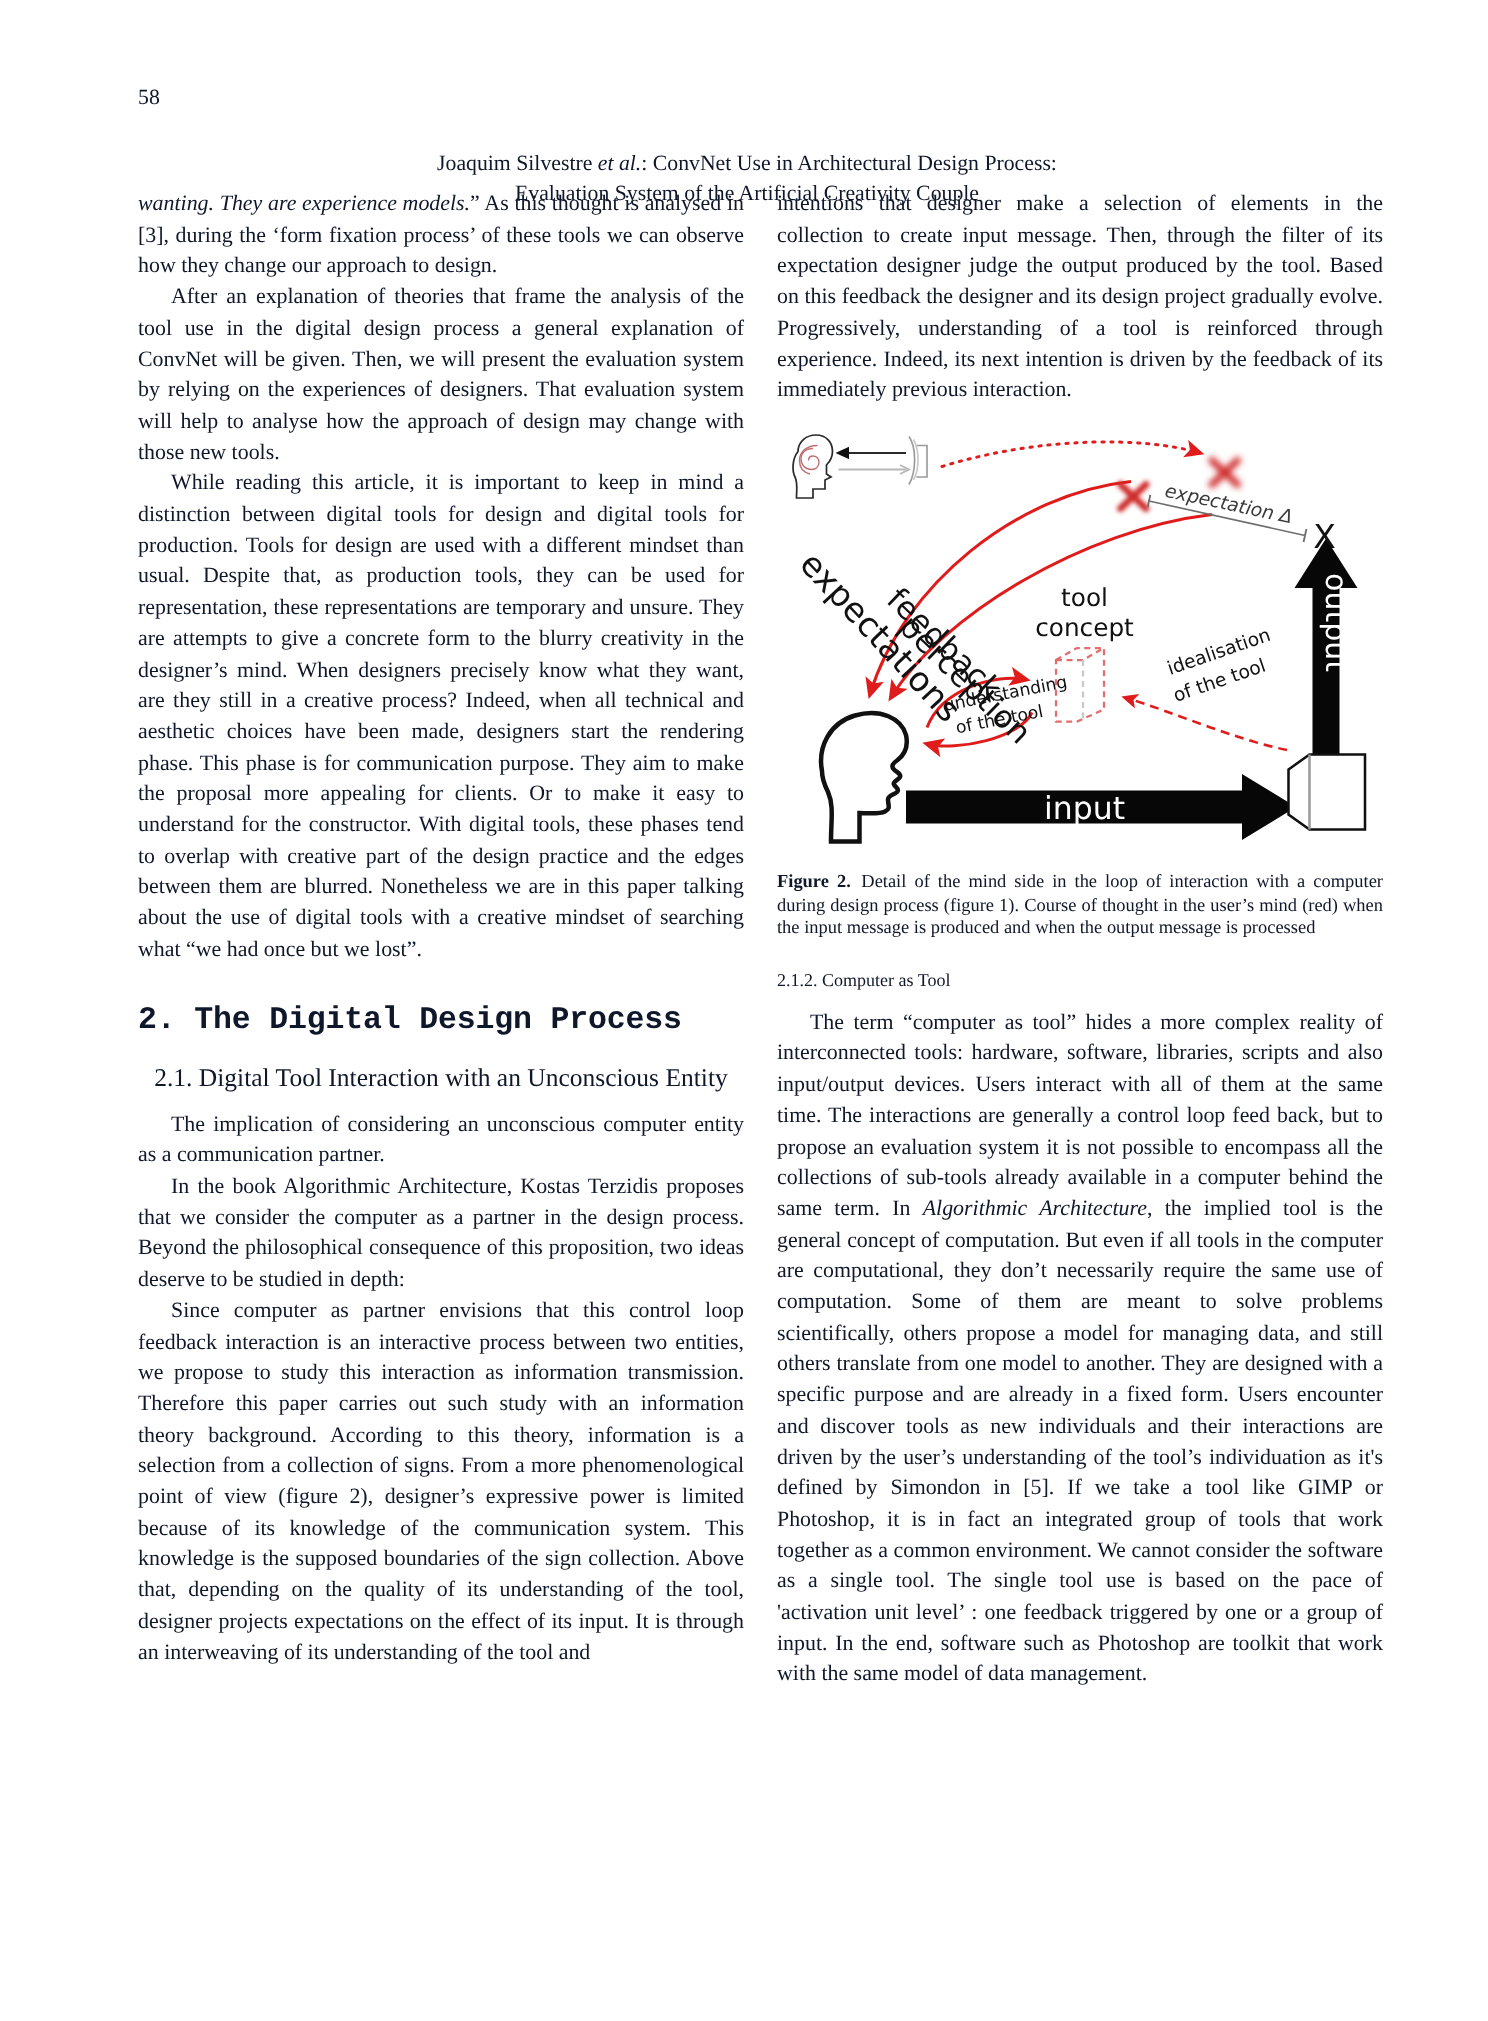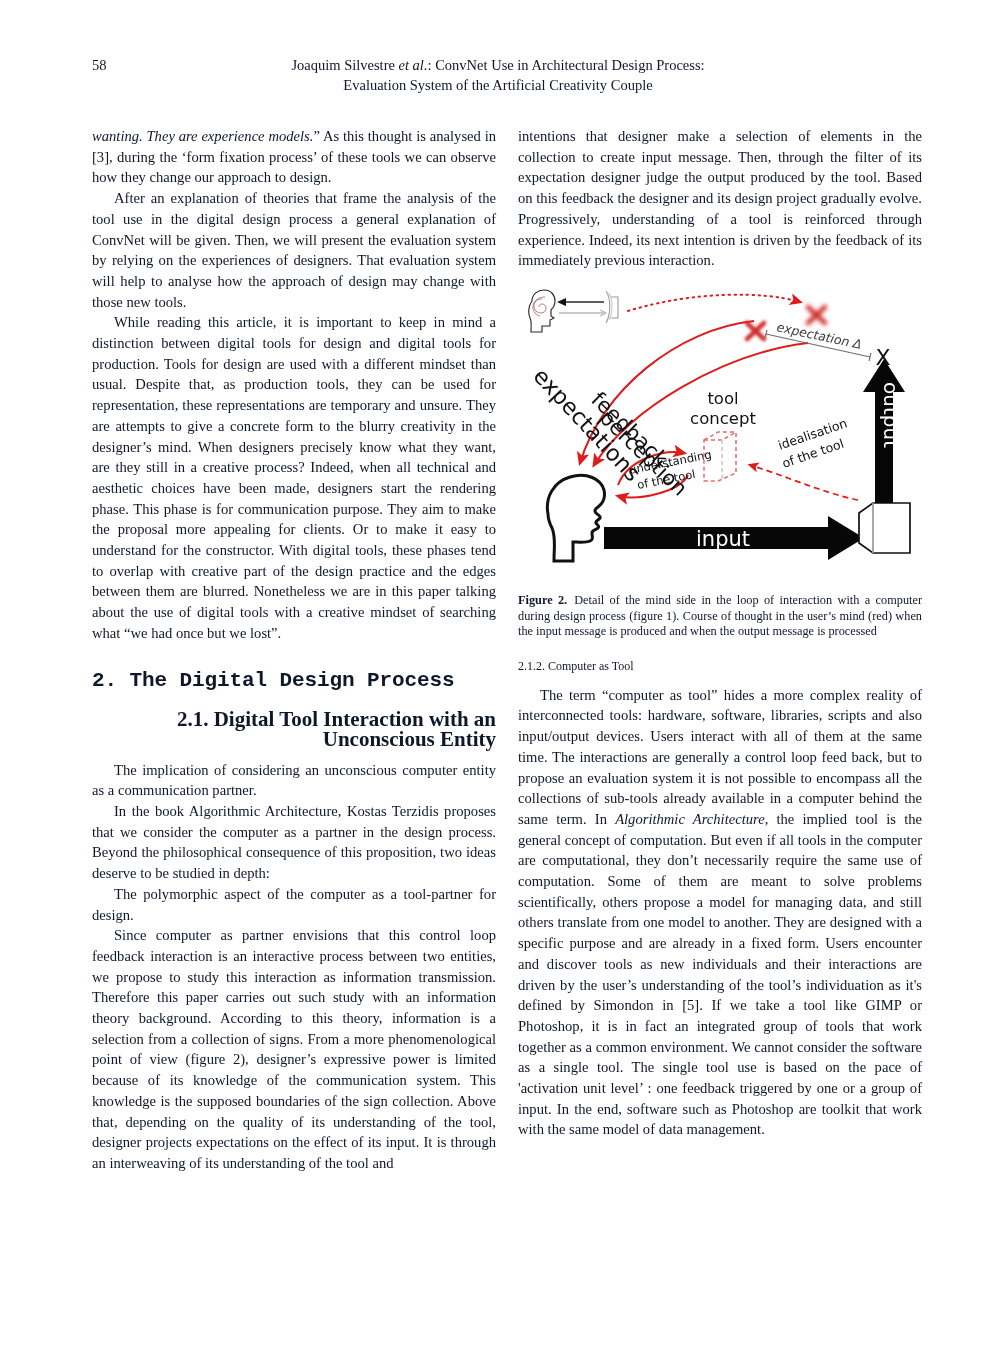--- a/index.html
+++ b/index.html
@@ -36,21 +36,21 @@
   }
   .head-lines {
     position: absolute;
     left: 0;
     right: 0;
     top: 0;
     text-align: center;
     font-size: 14.5px;
     line-height: 20px;
   }
-  .head-lines .line1 { display: block; }
+  .head-lines .line1 { display: block; margin-top: 44px; }
   .head-lines .line2 { display: block; }
   .head-lines i { font-style: italic; }
 
   
   .col {
     position: absolute;
     top: 126px;
     width: 404px;
     font-size: 14.6px;
     line-height: 20.7px;
@@ -74,45 +74,45 @@
     margin: 24px 0 13px 0;
     font-size: 21px;
     line-height: 25px;
     font-weight: bold;
     text-align: left;
     letter-spacing: -0.1px;
     font-family: Liberation Mono, monospace;
   }
   h3.subsec {
     margin: 16px 0 11px 0;
-    font-size: 21px;
-    line-height: 20px;
-    font-weight: bold;
-    text-align: right;
+    font-size: 17px;
+    line-height: 20px;
+    font-weight: normal;
+    text-align: center;
   }
   h4.subsubsec {
     margin: 16px 0 9px 0;
     font-size: 12px;
     line-height: 20px;
     font-weight: normal;
     text-align: left;
   }
 
   
   .figure-block {
     margin: 14px 0 0 0;
   }
   .figure-art {
     width: 404px;
     height: 282px;
     position: relative;
   }
   .figure-art svg { display: block; }
   .fig-caption {
-    margin-top: 26px;
+    margin-top: 13px;
     font-size: 12.3px;
     line-height: 15.6px;
     text-align: justify;
   }
   .fig-caption .fig-label {
     font-weight: bold;
     margin-right: 7px;
   }
 </style>
 </head>
@@ -139,21 +139,20 @@
     <p class="body">While reading this article, it is important to keep in mind a distinction between digital tools for design and digital tools for production. Tools for design are used with a different mindset than usual. Despite that, as production tools, they can be used for representation, these representations are temporary and unsure. They are attempts to give a concrete form to the blurry creativity in the designer’s mind. When designers precisely know what they want, are they still in a creative process? Indeed, when all technical and aesthetic choices have been made, designers start the rendering phase. This phase is for communication purpose. They aim to make the proposal more appealing for clients. Or to make it easy to understand for the constructor. With digital tools, these phases tend to overlap with creative part of the design practice and the edges between them are blurred. Nonetheless we are in this paper talking about the use of digital tools with a creative mindset of searching what “we had once but we lost”.</p>
 
     <h2 class="sec">2. The Digital Design Process</h2>
 
     <h3 class="subsec">2.1. Digital Tool Interaction with an Unconscious Entity</h3>
 
     <p class="body">The implication of considering an unconscious computer entity as a communication partner.</p>
 
     <p class="body">In the book Algorithmic Architecture, Kostas Terzidis proposes that we consider the computer as a partner in the design process. Beyond the philosophical consequence of this proposition, two ideas deserve to be studied in depth:</p>
 
-    <p class="body">The polymorphic aspect of the computer as a tool-partner for design.</p>
 
 
     <p class="body">Since computer as partner envisions that this control loop feedback interaction is an interactive process between two entities, we propose to study this interaction as information transmission. Therefore this paper carries out such study with an information theory background. According to this theory, information is a selection from a collection of signs. From a more phenomenological point of view (figure 2), designer’s expressive power is limited because of its knowledge of the communication system. This knowledge is the supposed boundaries of the sign collection. Above that, depending on the quality of its understanding of the tool, designer projects expectations on the effect of its input. It is through an interweaving of its understanding of the tool and</p>
   </div>
 
   <div class="col col-right">
 
     <p class="body noindent">intentions that designer make a selection of elements in the collection to create input message. Then, through the filter of its expectation designer judge the output produced by the tool. Based on this feedback the designer and its design project gradually evolve. Progressively, understanding of a tool is reinforced through experience. Indeed, its next intention is driven by the feedback of its immediately previous interaction.</p>
 
     <div class="figure-block">

